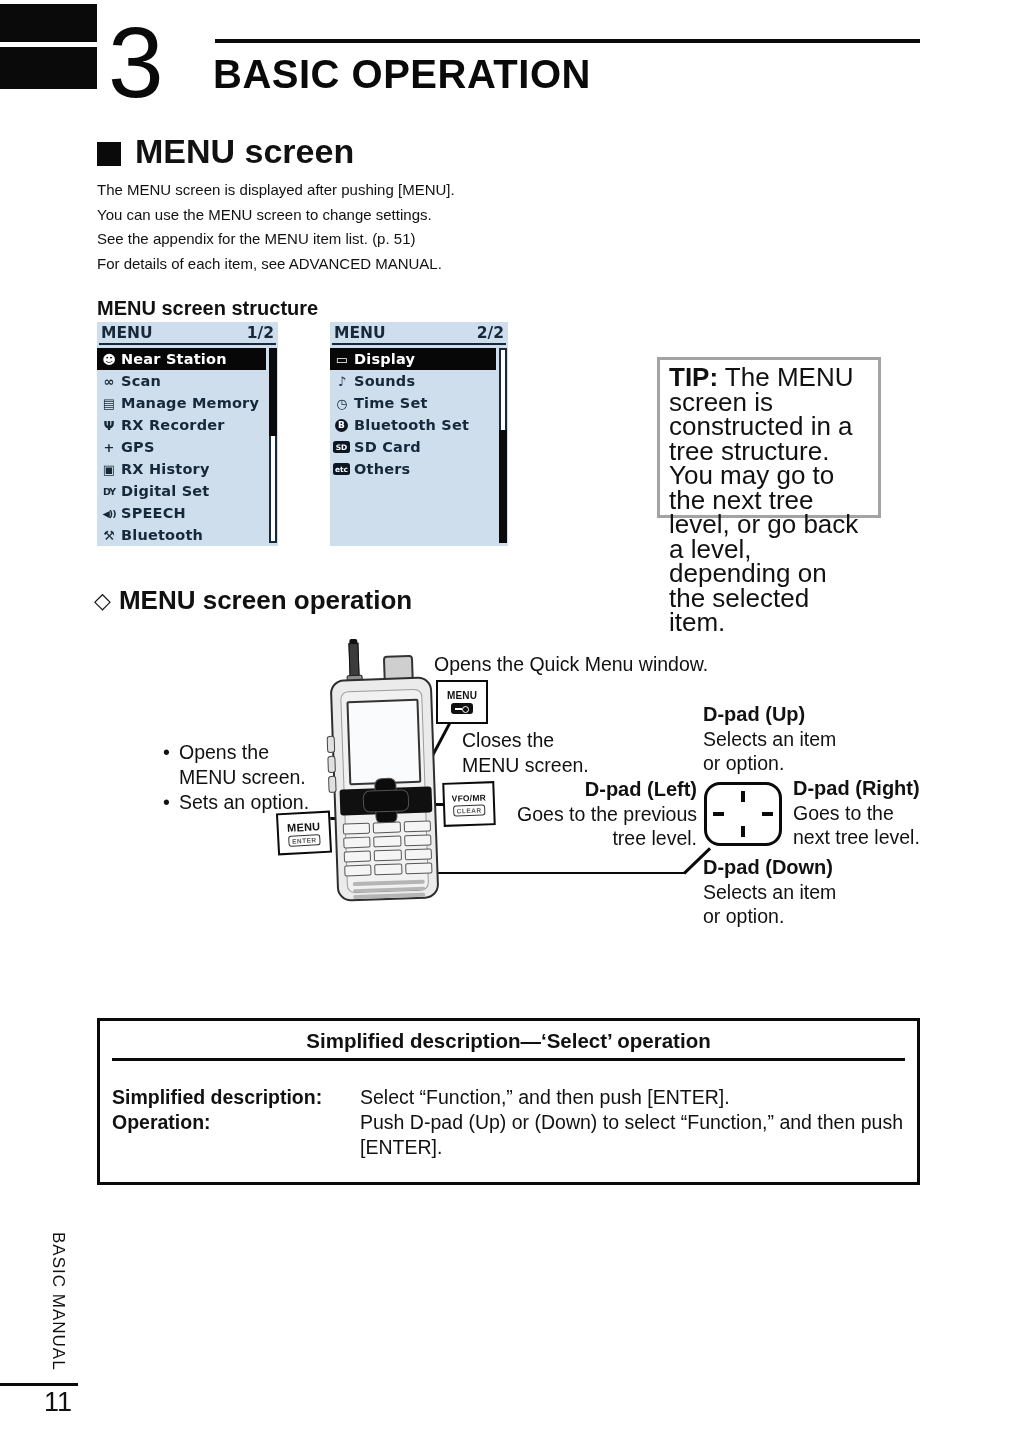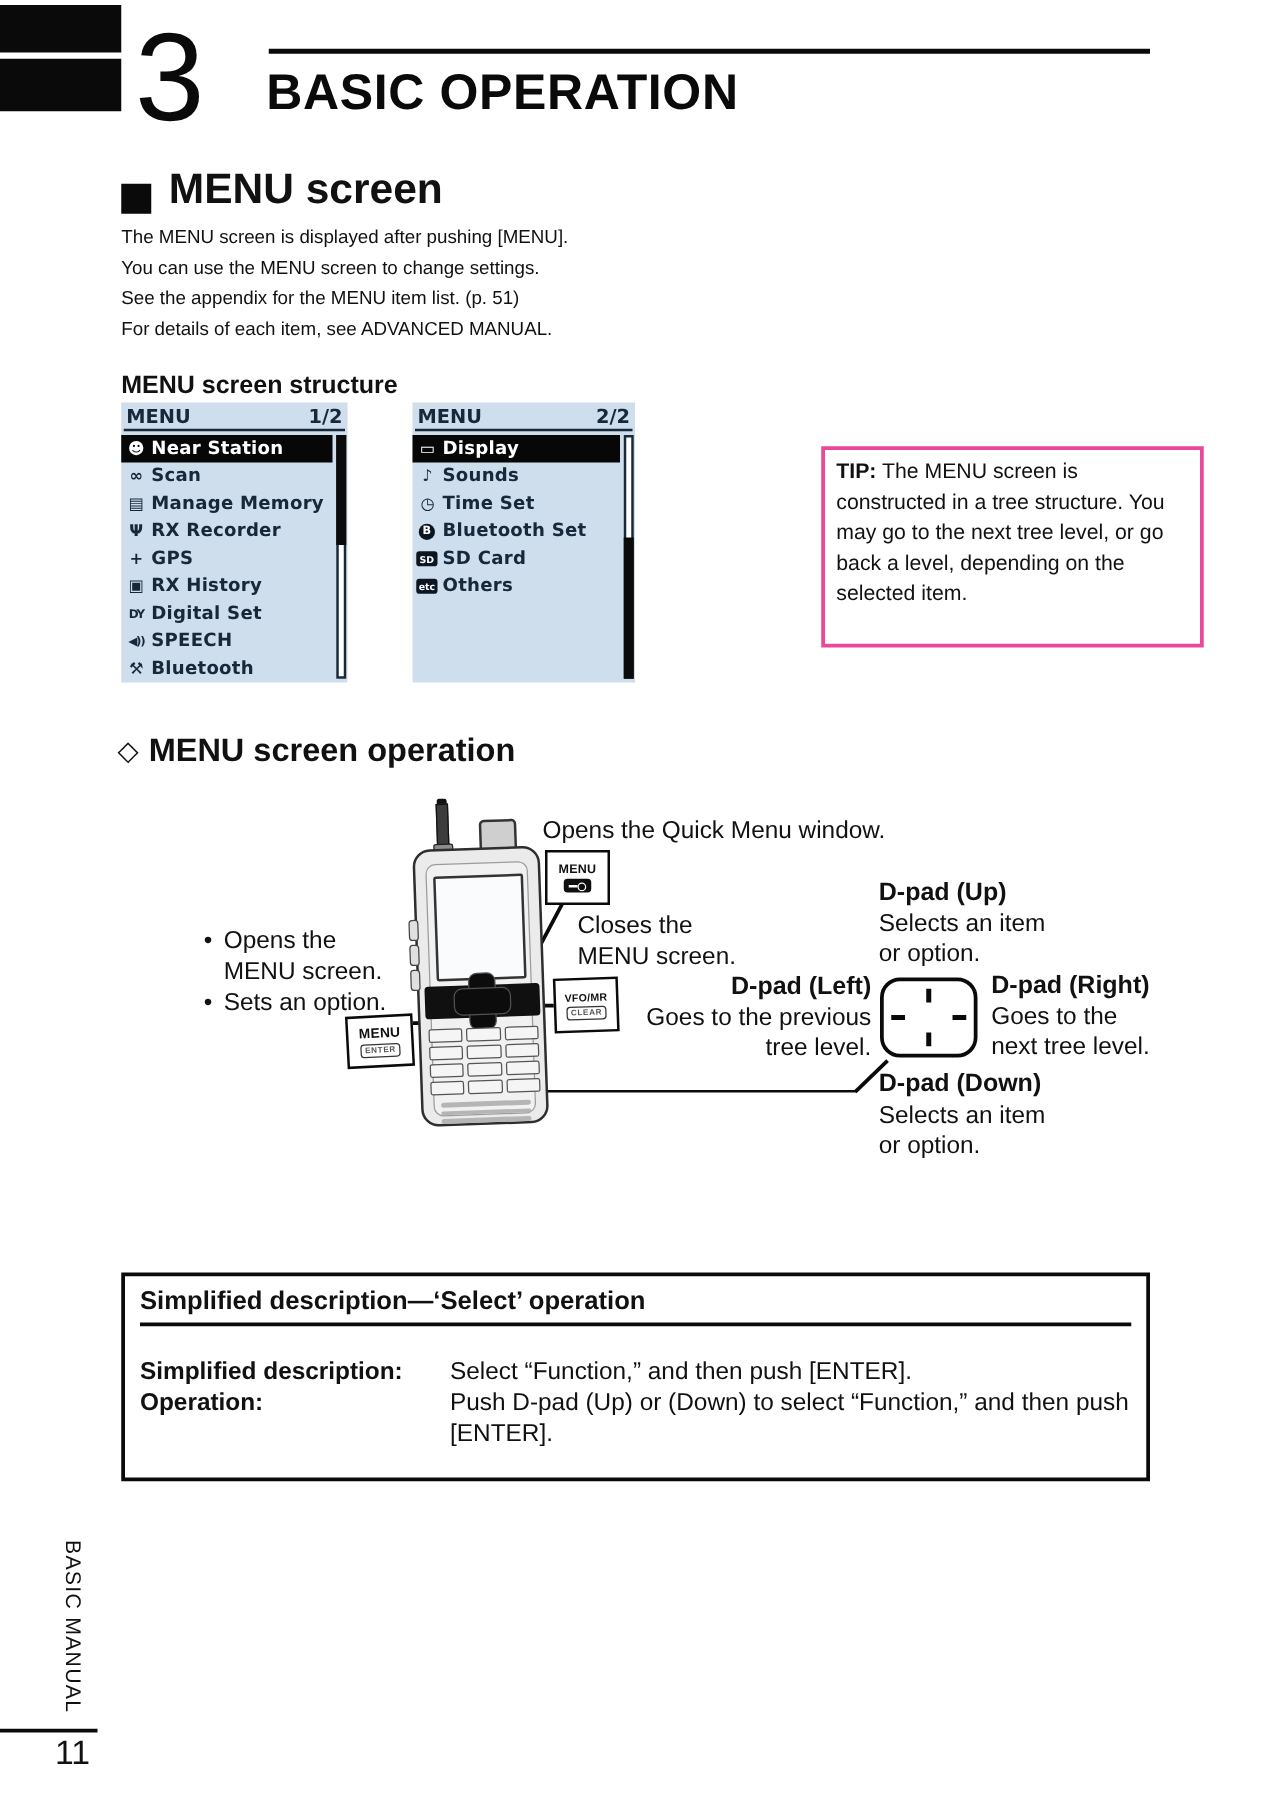--- a/index.html
+++ b/index.html
@@ -10,21 +10,21 @@
   }
   .abs { position:absolute; }
 
   
   .tab-bar { position:absolute; left:0; width:97px; background:#0a0a0a; }
   .chapter-number { position:absolute; left:108px; top:12px; font-size:100px; line-height:1; font-weight:400; color:#0a0a0a; }
   .title-rule { position:absolute; left:215px; top:39px; width:705px; height:4px; background:#0a0a0a; }
   .chapter-title { position:absolute; left:213px; top:52px; font-size:40px; font-weight:bold; letter-spacing:.5px; color:#0a0a0a; }
 
   
-  .sec-head { position:absolute; left:97px; top:132px; display:flex; align-items:flex-end; }
+  .sec-head { position:absolute; left:97px; top:132px; display:flex; align-items:center; }
   .sec-square { width:24px; height:24px; background:#0a0a0a; margin-right:14px; margin-top:4px; }
   .sec-title { font-size:34px; font-weight:bold; }
   .intro { position:absolute; left:97px; top:178px; font-size:15px; line-height:24.5px; }
   .structure-label { position:absolute; left:97px; top:297px; font-size:20px; font-weight:bold; }
 
   
   .lcd { position:absolute; top:322px; height:224px; background:#cfdeed;
          font-family:"DejaVu Sans", sans-serif; color:#16283a; }
   .lcd-1 { left:97px; width:181px; }
   .lcd-2 { left:330px; width:178px; }
@@ -41,22 +41,22 @@
                width:17px; height:12px; border-radius:2.5px; }
   .lcd-badge.round { width:13px; height:13px; border-radius:50%; font-size:9px; margin-left:5px; margin-right:6px; }
   .lcd-label { font-size:14.5px; font-weight:bold; letter-spacing:.2px; white-space:nowrap; }
   .sb { position:absolute; right:1px; top:26px; bottom:3px; width:8px; }
   .sb-track { position:absolute; inset:0; background:#fff; border:2px solid #16283a; }
   .sb-thumb { position:absolute; left:0; right:0; background:#0b0b0b; }
   .lcd-1 .sb-thumb { top:0; height:45%; }
   .lcd-2 .sb-thumb { bottom:0; height:58%; }
 
   
-  .tip-box { position:absolute; left:657px; top:357px; width:306px; height:161px;
-             border:3px solid #ec4899; padding:5px 9px; font-size:17px; line-height:24.5px; }
+  .tip-box { position:absolute; left:657px; top:357px; width:224px; height:161px;
+             border:3px solid #a3a3a3; padding:5px 9px; font-size:26px; line-height:24.5px; }
   .tip-box b { font-weight:bold; }
 
   
   .op-head { position:absolute; left:94px; top:585px; display:flex; align-items:center; }
   .op-diamond { font-size:22px; margin-right:8px; }
   .op-title { font-size:26px; font-weight:bold; }
   .note { font-size:19.5px; line-height:24.5px; }
   .quick-note { left:434px; top:652px; }
   .clear-note { left:462px; top:728px; }
   .bullets { left:163px; top:740px; width:168px; font-size:19.5px; line-height:25px; }
@@ -117,21 +117,21 @@
   .dpad-label { position:absolute; font-size:19.5px; line-height:24.5px; }
   .dpad-label .dl-title { font-size:20px; font-weight:bold; }
   .dl-up { left:703px; top:702px; }
   .dl-left { left:420px; top:777px; width:277px; text-align:right; }
   .dl-right { left:793px; top:776px; }
   .dl-down { left:703px; top:855px; }
 
   
   .simp-box { position:absolute; left:97px; top:1018px; width:823px; height:167px;
               border:3px solid #0a0a0a; padding:8px 12px; }
-  .simp-title { font-size:20.5px; font-weight:bold; }
+  .simp-title { font-size:20.5px; font-weight:bold;text-align:center; }
   .simp-rule { height:2.5px; background:#0a0a0a; margin-top:5px; }
   .simp-intro { margin-top:9px; font-size:19.5px; }
   .simp-rows { margin-top:24px; display:grid; grid-template-columns:248px 1fr; row-gap:1px; font-size:19.5px; line-height:24.5px; }
   .simp-label { font-weight:bold; }
   .simp-value { width:545px; }
 
   
   .side-label { position:absolute; left:48px; top:1232px; writing-mode:vertical-rl;
                 font-size:17px; letter-spacing:1px; color:#111; }
   .footer-rule { position:absolute; left:0; top:1383px; width:78px; height:3px; background:#0a0a0a; }

